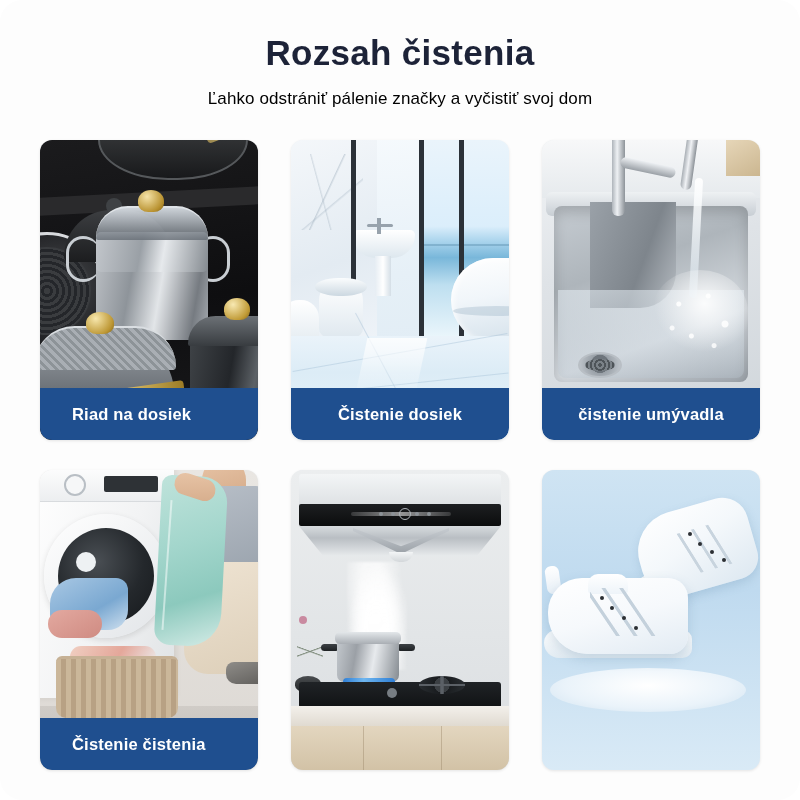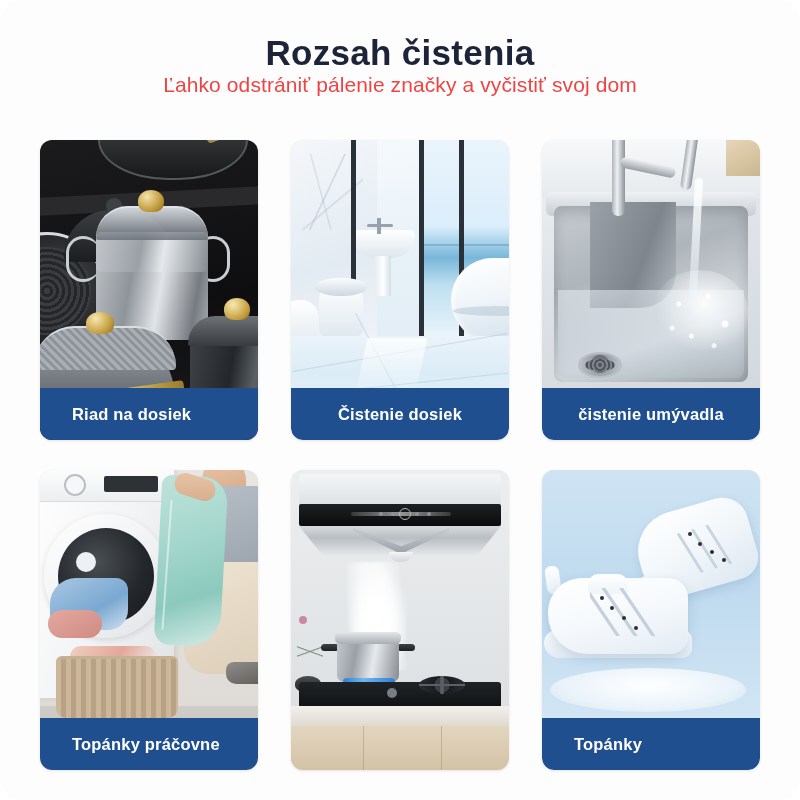--- a/index.html
+++ b/index.html
@@ -19,24 +19,24 @@
   
   .header { padding-top: 34px; text-align: center; }
   .title {
     font-size: 35px;
     font-weight: 700;
     color: #1d2338;
     letter-spacing: 0.3px;
     line-height: 1.1;
   }
   .subtitle {
-    margin-top: 0;
-    font-size: 21px;
+    margin-top: 16px;
+    font-size: 17px;
     font-weight: 500;
-    color: #ef4444;
+    color: #000000;
     letter-spacing: 0.1px;
   }
 
   
   .grid {
     position: absolute;
     left: 40px; top: 140px;
     width: 720px;
     display: grid;
     grid-template-columns: repeat(3, 218px);
@@ -726,21 +726,21 @@
         <div class="drum-dot"></div>
         <div class="clothes-blue"></div>
         <div class="clothes-pink"></div>
         <div class="towel"></div>
         <div class="towel-fold"></div>
         <div class="person-arm"></div>
         <div class="basket-clothes"></div>
         <div class="basket"></div>
       </div>
       <div class="label-bar left">
-        <span class="label-text">Topánky práčovne</span>
+        <span class="label-text">Čistenie čistenia</span>
       </div>
     </div>
 
     <div class="card">
       <div class="photo s5">
         <div class="hood-skirt"></div>
         <div class="hood-vee"></div>
         <div class="hood-lamp"></div>
         <div class="hood-body"></div>
         <div class="hood-glass"></div>
@@ -783,19 +783,16 @@
         <div class="heel-tab"></div>
         <div class="shoe-front-sole"></div>
         <div class="shoe-front"></div>
         <div class="front-tongue"></div>
         <div class="front-laces"></div>
         <div class="fe fe1"></div>
         <div class="fe fe2"></div>
         <div class="fe fe3"></div>
         <div class="fe fe4"></div>
       </div>
-      <div class="label-bar left">
-        <span class="label-text">Topánky</span>
-      </div>
     </div>
 
   </div>
 </div>
 
 </body></html>

